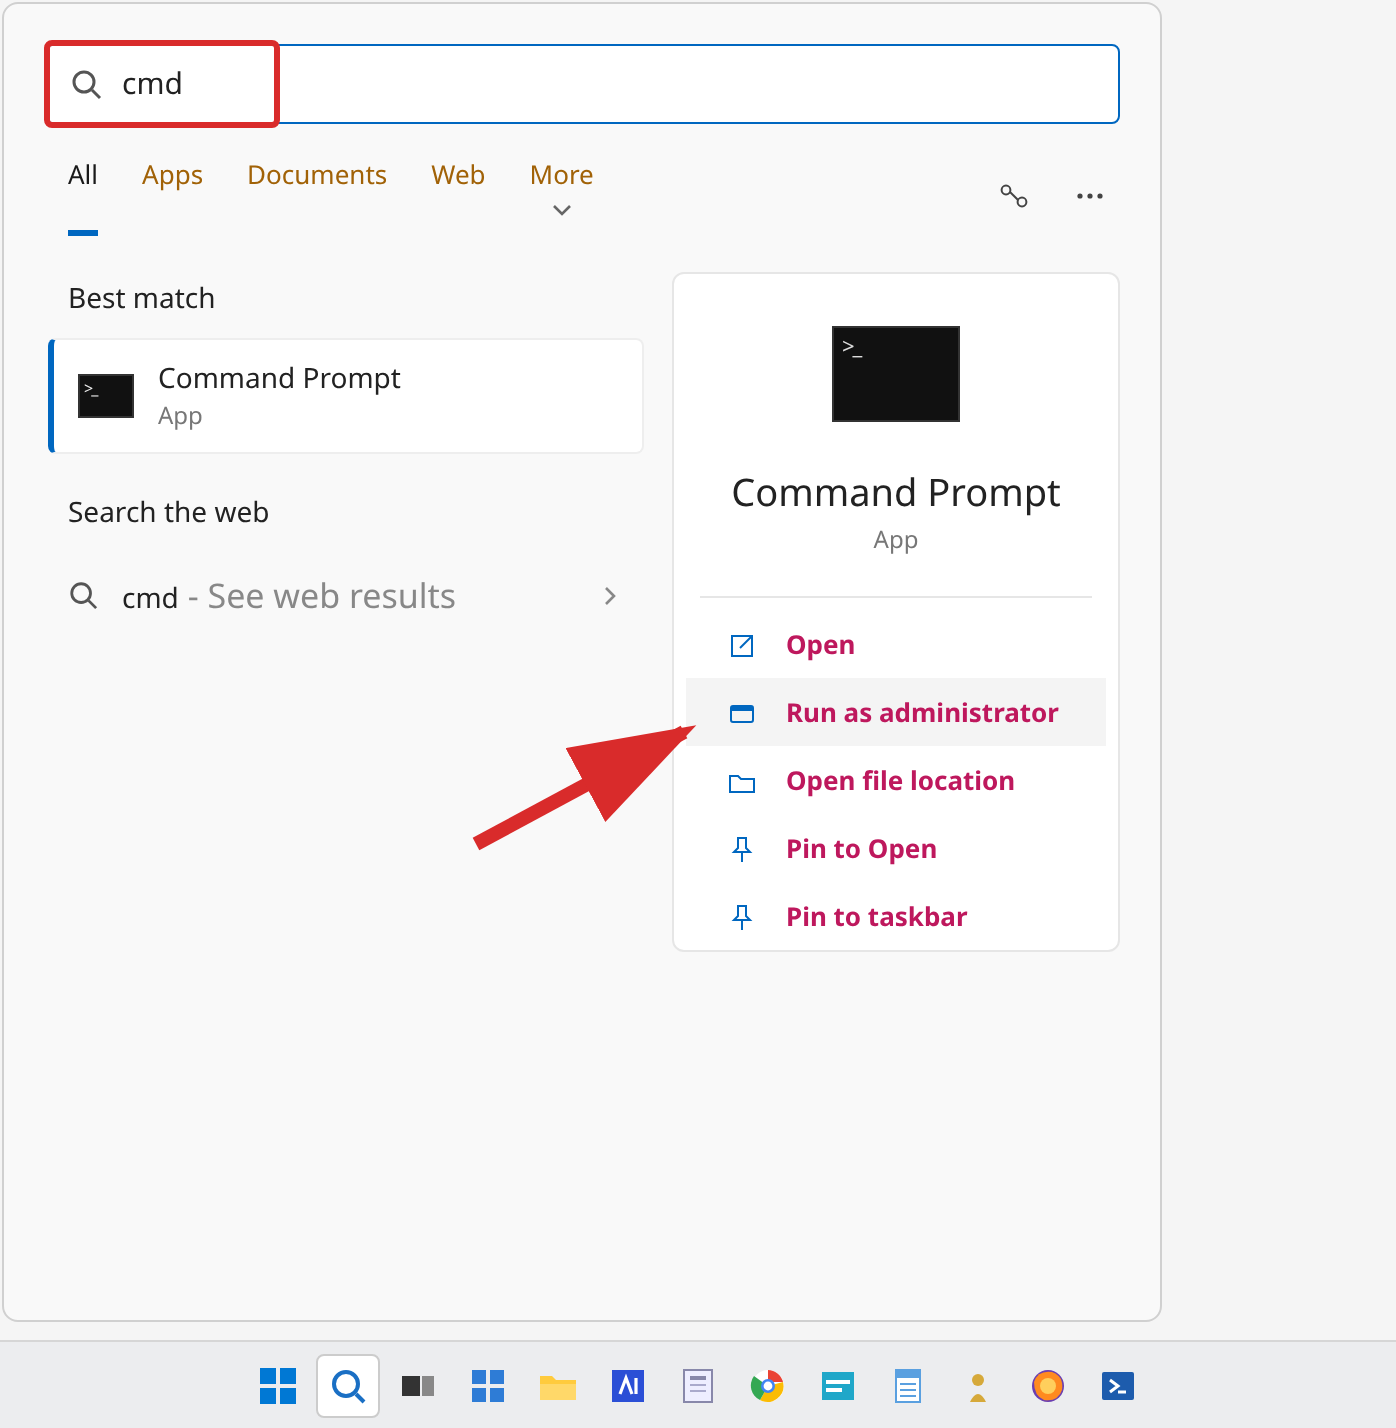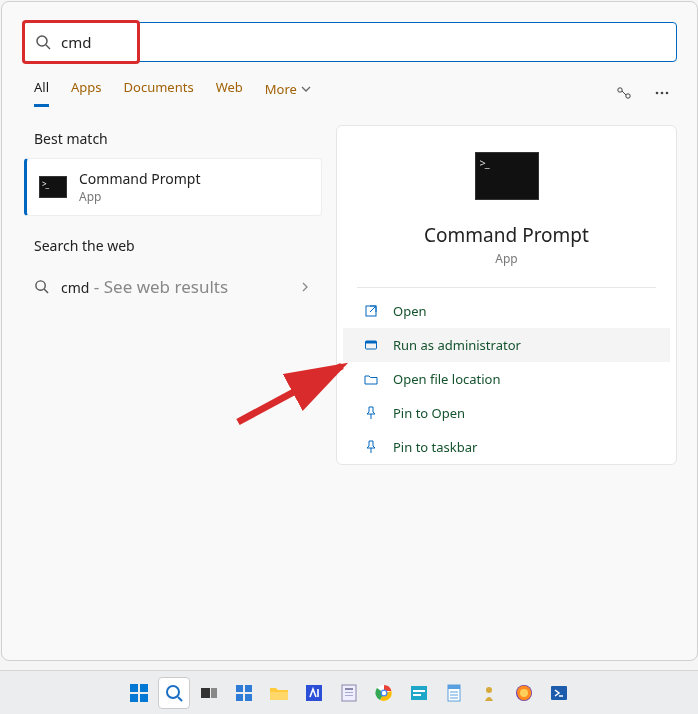--- a/index.html
+++ b/index.html
@@ -1,30 +1,30 @@
 <!DOCTYPE html>
 <html><head>
 <meta charset="utf-8">
 <style>
   * { box-sizing: border-box; margin: 0; padding: 0; font-family: "Segoe UI", system-ui, sans-serif; }
   body { width: 698px; height: 714px; background: #f5f5f5; position: relative; overflow: hidden; }
-  .window { width: 697px; height: 660px; background: #f9f9f9; border: 1px solid #d0d0d0; border-radius: 8px; margin: 1px; position: relative; }
+  .window { width: 580px; height: 660px; background: #f9f9f9; border: 1px solid #d0d0d0; border-radius: 8px; margin: 1px; position: relative; }
 
   
   .search-row { padding: 20px 20px 10px 20px; }
   .search-box { display: flex; align-items: center; background: #fff; border: 1px solid #0067c0; border-radius: 4px; height: 40px; padding: 0 12px; gap: 10px; }
   .search-highlight { position: absolute; top: 18px; left: 20px; width: 118px; height: 44px; border: 3px solid #d92b2b; border-radius: 4px; pointer-events: none; }
   .search-input { flex: 1; border: none; outline: none; font-size: 15px; color: #222; background: transparent; }
 
   
   .tabs-row { display: flex; align-items: center; padding: 6px 20px 0 32px; gap: 24px; color: #555; font-size: 13px; }
   .tabs { display: flex; gap: 22px; flex: 1; }
   .tab { padding-bottom: 8px; cursor: pointer; color: #a16207; }
   .tab.active { color: #1a1a1a; border-bottom: 3px solid #0067c0; }
-  .tab-more { display: inline-flex; align-items: center; gap: 4px; }
+  .tab-more { display: inline-flex; align-items: center; gap: 4px; flex-direction: column; }
   .header-icons { display: flex; gap: 20px; align-items: center; color: #444; padding-right: 6px; }
 
   
   .body-row { display: flex; gap: 14px; padding: 18px 20px 10px 20px; }
   .left-col { width: 300px; }
   .right-col { flex: 1; background: #fff; border: 1px solid #e6e6e6; border-radius: 6px; padding: 26px 0 0 0; display: flex; flex-direction: column; align-items: center; }
 
   .section-title { font-size: 14px; font-weight: 400; color: #222; margin: 4px 0 10px 12px; }
   .match-card { background: #fff; border: 1px solid #eee; border-left: 3px solid #0067c0; border-radius: 4px; padding: 10px 12px; display: flex; align-items: center; gap: 12px; margin: 0 0 20px 2px; }
   .cmd-icon-sm { width: 28px; height: 22px; background: #111; border: 1px solid #333; position: relative; }
@@ -37,21 +37,21 @@
   .web-sub { font-size: 17px; color: #888; }
   .chev-right { margin-left: auto; color: #888; }
 
   
   .cmd-icon-lg { width: 64px; height: 48px; background: #111; border: 1px solid #333; position: relative; margin-bottom: 22px; }
   .cmd-icon-lg::after { content: ">_"; color: #ddd; font-size: 11px; position: absolute; top: 2px; left: 4px; letter-spacing: -1px; }
   .app-title { font-size: 19px; color: #222; margin-bottom: 2px; }
   .app-sub { font-size: 12px; color: #777; margin-bottom: 20px; }
   .divider { width: 88%; height: 1px; background: #e6e6e6; margin-bottom: 6px; }
   .actions { width: 100%; padding: 0 6px; }
-  .action { display: flex; align-items: center; gap: 14px; padding: 8px 20px; font-size: 13px; color: #14532d; cursor: pointer; }
+  .action { display: flex; align-items: flex-end; gap: 14px; padding: 8px 20px; font-size: 13px; color: #be185d; cursor: pointer; font-weight: bold; }
   .action.highlight { background: #f4f4f4; }
   .action .ic { width: 16px; height: 16px; color: #0067c0; display: inline-flex; align-items: center; justify-content: center; }
 
   
   .arrow { position: absolute; left: 228px; top: 354px; pointer-events: none; }
 
   
   .taskbar { position: absolute; bottom: 0; left: 0; right: 0; height: 44px; background: #ecedef; border-top: 1px solid #d6d6d6; display: flex; align-items: center; justify-content: center; gap: 3px; padding: 0 8px; }
   .tbtn { width: 32px; height: 32px; border-radius: 4px; display: inline-flex; align-items: center; justify-content: center; cursor: pointer; }
   .tbtn.active { background: #fff; border: 1px solid #ccc; }

